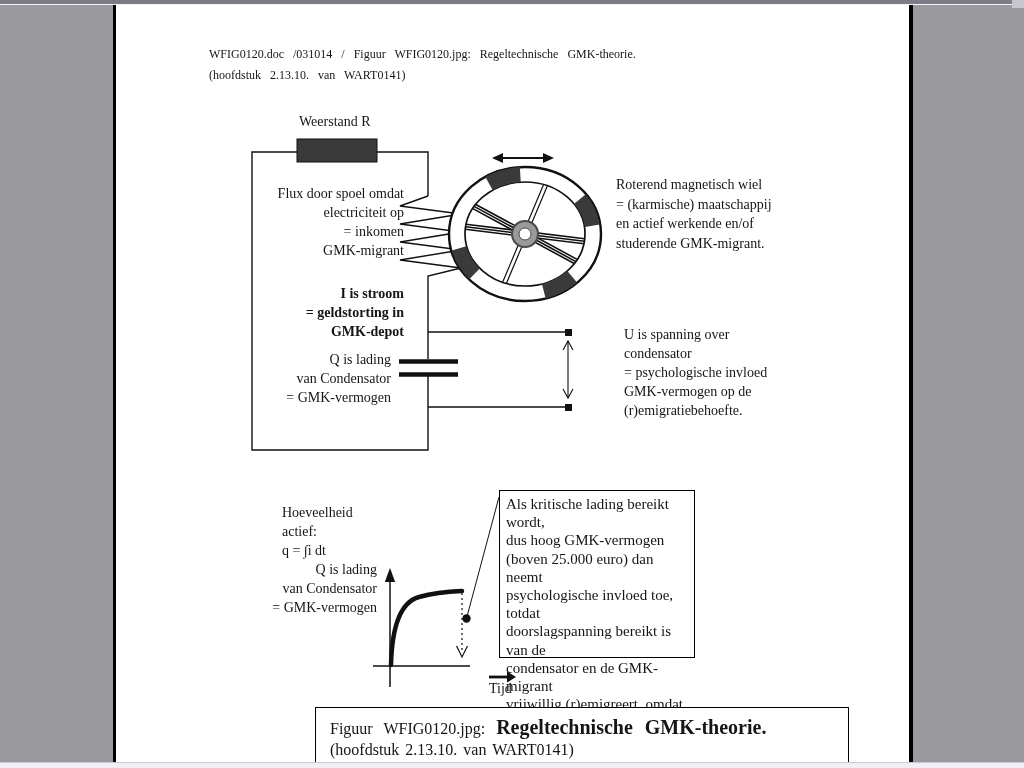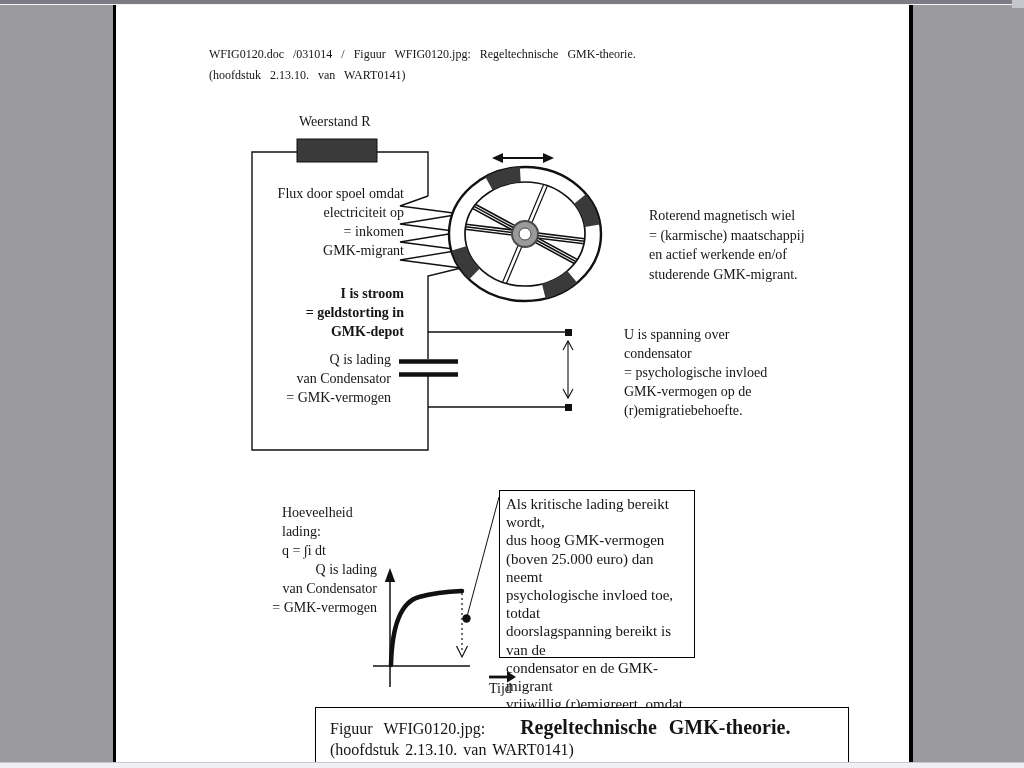--- a/index.html
+++ b/index.html
@@ -26,21 +26,21 @@
     border:1px solid #000;background:#fff;z-index:4;position:absolute;
     font-size:15px;line-height:18.2px;white-space:pre-line;
     padding:4px 6px;box-sizing:border-box;
   }
   #caption-box{
     left:315px;top:707px;width:534px;height:80px;
     border:1px solid #000;background:#fff;z-index:4;position:absolute;
     padding:8px 0 0 14px;box-sizing:border-box;word-spacing:7px;
   }
   #caption-line1{font-size:16px;}
-  #caption-bold{font-size:20px;font-weight:bold;margin-left:24px;}
+  #caption-bold{font-size:20px;font-weight:bold;}
   #caption-line2{font-size:16px;margin-top:2px;word-spacing:2px;}
 </style>
 </head>
 <body>
 
 <div class="abs" id="page"></div>
 <div class="abs" id="page-edge-left"></div>
 <div class="abs" id="page-edge-right"></div>
 <div class="abs" id="topbar"></div>
 <div class="abs" id="topright-notch"></div>
@@ -107,38 +107,38 @@
     <path d="M489,677 L507,677" stroke="#111" stroke-width="2.8"></path>
     <polygon points="507,671.5 507,682.5 516,677" fill="#111"></polygon>
   </g>
 </svg>
 
 <div class="lbl" style="left:299px;top:112px;">Weerstand R</div>
 <div class="lbl right" style="left:230px;top:184px;width:174px;">Flux door spoel omdat
 electriciteit op
 = inkomen
 GMK-migrant</div>
-<div class="lbl lh195" style="left:649px;top:175px;width:220px;margin-top:31px;">Roterend magnetisch wiel
+<div class="lbl lh195" style="left:616px;top:175px;width:220px;">Roterend magnetisch wiel
 = (karmische) maatschappij
 en actief werkende en/of
 studerende GMK-migrant.</div>
 <div class="lbl right" style="left:250px;top:284px;width:154px;font-weight:bold;">I is stroom
 = geldstorting in
 GMK-depot</div>
 <div class="lbl right" style="left:230px;top:350px;width:161px;">Q is lading
 van Condensator
 = GMK-vermogen</div>
 <div class="lbl" style="left:624px;top:325px;width:210px;">U is spanning over
 condensator
 = psychologische invloed
 GMK-vermogen op de
 (r)emigratiebehoefte.</div>
 
 <div class="lbl" style="left:282px;top:503px;width:130px;">Hoeveelheid
-lading:
+actief:
 q = ∫i dt</div>
 <div class="lbl right" style="left:210px;top:560px;width:167px;">Q is lading
 van Condensator
 = GMK-vermogen</div>
 <div class="lbl" style="left:489px;top:679px;">Tijd</div>
 
 <div id="note-box">Als kritische lading bereikt wordt,
 dus hoog GMK-vermogen
 (boven 25.000 euro) dan neemt
 psychologische invloed toe, totdat

